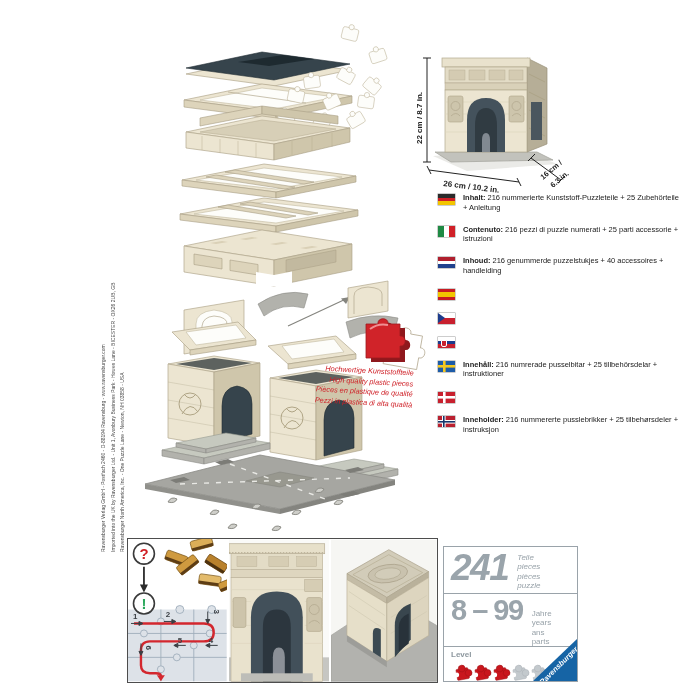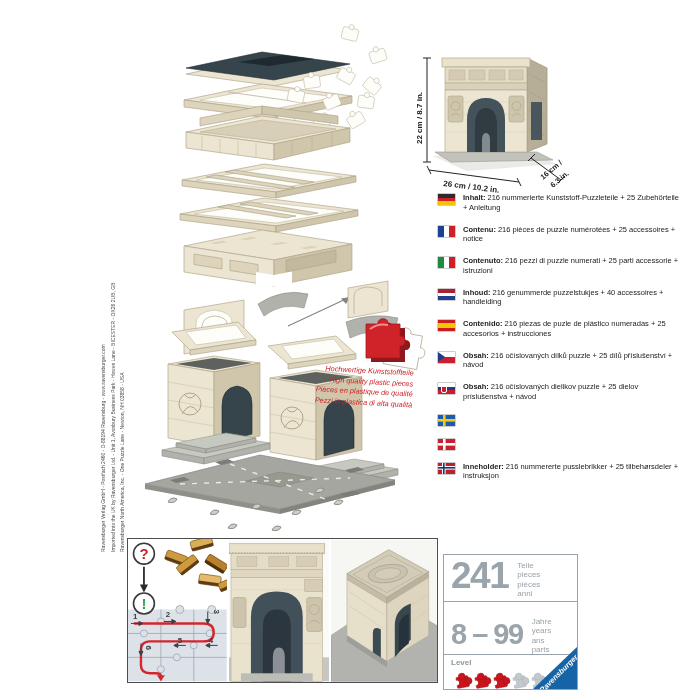--- a/index.html
+++ b/index.html
@@ -56,25 +56,25 @@
   
   #quality-note{position:absolute;left:283px;top:365px;width:130px;text-align:right;
        color:#cf2027;font-size:7.3px;font-style:italic;line-height:1.45;transform:rotate(3deg);}
   
   #panels{position:absolute;left:127px;top:538px;width:311px;height:145px;border:1.5px solid #4d4d4d;
           background:#fff;display:flex;gap:2px;box-sizing:border-box;}
   #panels svg{display:block;height:100%;}
   #infocol{position:absolute;left:443px;top:538px;width:135px;}
   .ibox{box-sizing:border-box;border:1px solid #9aa3aa;background:#fff;width:135px;position:relative;
         padding:3px 0 0 7px;margin-top:-1px;}
-  .ibox:first-child{margin-top:16px;}
+  .ibox:first-child{margin-top:8px;font-style:italic;}
   .bigrow{display:flex;align-items:flex-start;}
   .bignum{font-weight:bold;color:#9aa4ab;letter-spacing:-1.5px;line-height:.95;}
   .n241{font-size:37px;}
-  .n899{font-size:29px;margin-top:16px;}
+  .n899{font-size:29px;margin-top:0;}
   .biglabels{margin-left:9px;font-size:8px;color:#98a2a9;line-height:1.18;margin-top:3px;}
   .lvl-label{font-size:8px;font-weight:bold;color:#8d979e;}
   .lvl-on rect,.lvl-on circle{fill:#c9161d;stroke:#a01217;stroke-width:.5}
   .lvl-on .notch{fill:#ffffff;stroke:none}
   .lvl-off rect,.lvl-off circle{fill:#c3c9cd;stroke:#aab1b6;stroke-width:.5}
   .lvl-off .notch{fill:#ffffff;stroke:none}
 </style>
 </head>
 <body>
 
@@ -358,58 +358,50 @@
 
   <div id="contents">
     <div class="lrow">
       <span class="flagcol">
           <span class="flag f-de"></span>
         </span>
       <p><b>Inhalt:</b><span>216 nummerierte Kunststoff-Puzzleteile + 25 Zubehörteile + Anleitung</span></p>
     </div>
     <div class="lrow">
       <span class="flagcol">
-          <span class="flag f-fr"></span>
-        </span>
-      <p><b>Contenu:</b><span>216 pièces de puzzle numérotées + 25 accessoires + notice</span></p>
-    </div>
-    <div class="lrow">
-      <span class="flagcol">
           <span class="flag f-it"></span>
         </span>
       <p><b>Contenuto:</b><span>216 pezzi di puzzle numerati + 25 parti accessorie + istruzioni</span></p>
     </div>
     <div class="lrow">
       <span class="flagcol">
           <span class="flag f-nl"></span>
         </span>
       <p><b>Inhoud:</b><span>216 genummerde puzzelstukjes + 40 accessoires + handleiding</span></p>
     </div>
     <div class="lrow">
       <span class="flagcol">
           <span class="flag f-es"></span>
         </span>
-      <p><b>Contenido:</b><span>216 piezas de puzle de plástico numeradas + 25 accesorios + instrucciones</span></p>
     </div>
     <div class="lrow">
       <span class="flagcol">
           <span class="flag f-cz"></span>
         </span>
-      <p><b>Obsah:</b><span>216 očíslovaných dílků puzzle + 25 dílů příslušenství + návod</span></p>
     </div>
     <div class="lrow">
       <span class="flagcol">
           <span class="flag f-sk"></span>
         </span>
-      <p><b>Obsah:</b><span>216 očíslovaných dielikov puzzle + 25 dielov príslušenstva + návod</span></p>
     </div>
     <div class="lrow">
       <span class="flagcol">
           <span class="flag f-se"></span>
         </span>
+      <p><b>Innehåll:</b><span>216 numrerade pusselbitar + 25 tillbehörsdelar + instruktioner</span></p>
     </div>
     <div class="lrow">
       <span class="flagcol">
           <span class="flag f-dk"></span>
         </span>
     </div>
     <div class="lrow">
       <span class="flagcol">
           <span class="flag f-no"></span>
         </span>
@@ -553,21 +545,21 @@
   </div>
 
   <div id="infocol">
     <div class="ibox" style="height:48px">
       <div class="bigrow">
         <div class="bignum n241">241</div>
         <div class="biglabels">
           <div>Teile</div>
           <div>pieces</div>
           <div>pièces</div>
-          <div>anni</div>
+          <div>puzzle</div>
         </div>
       </div>
     </div>
     <div class="ibox" style="height:54px">
       <div class="bigrow">
         <div class="bignum n899">8 – 99</div>
         <div class="biglabels" style="margin-top:12px">
           <div>Jahre</div>
           <div>years</div>
           <div>ans</div>

